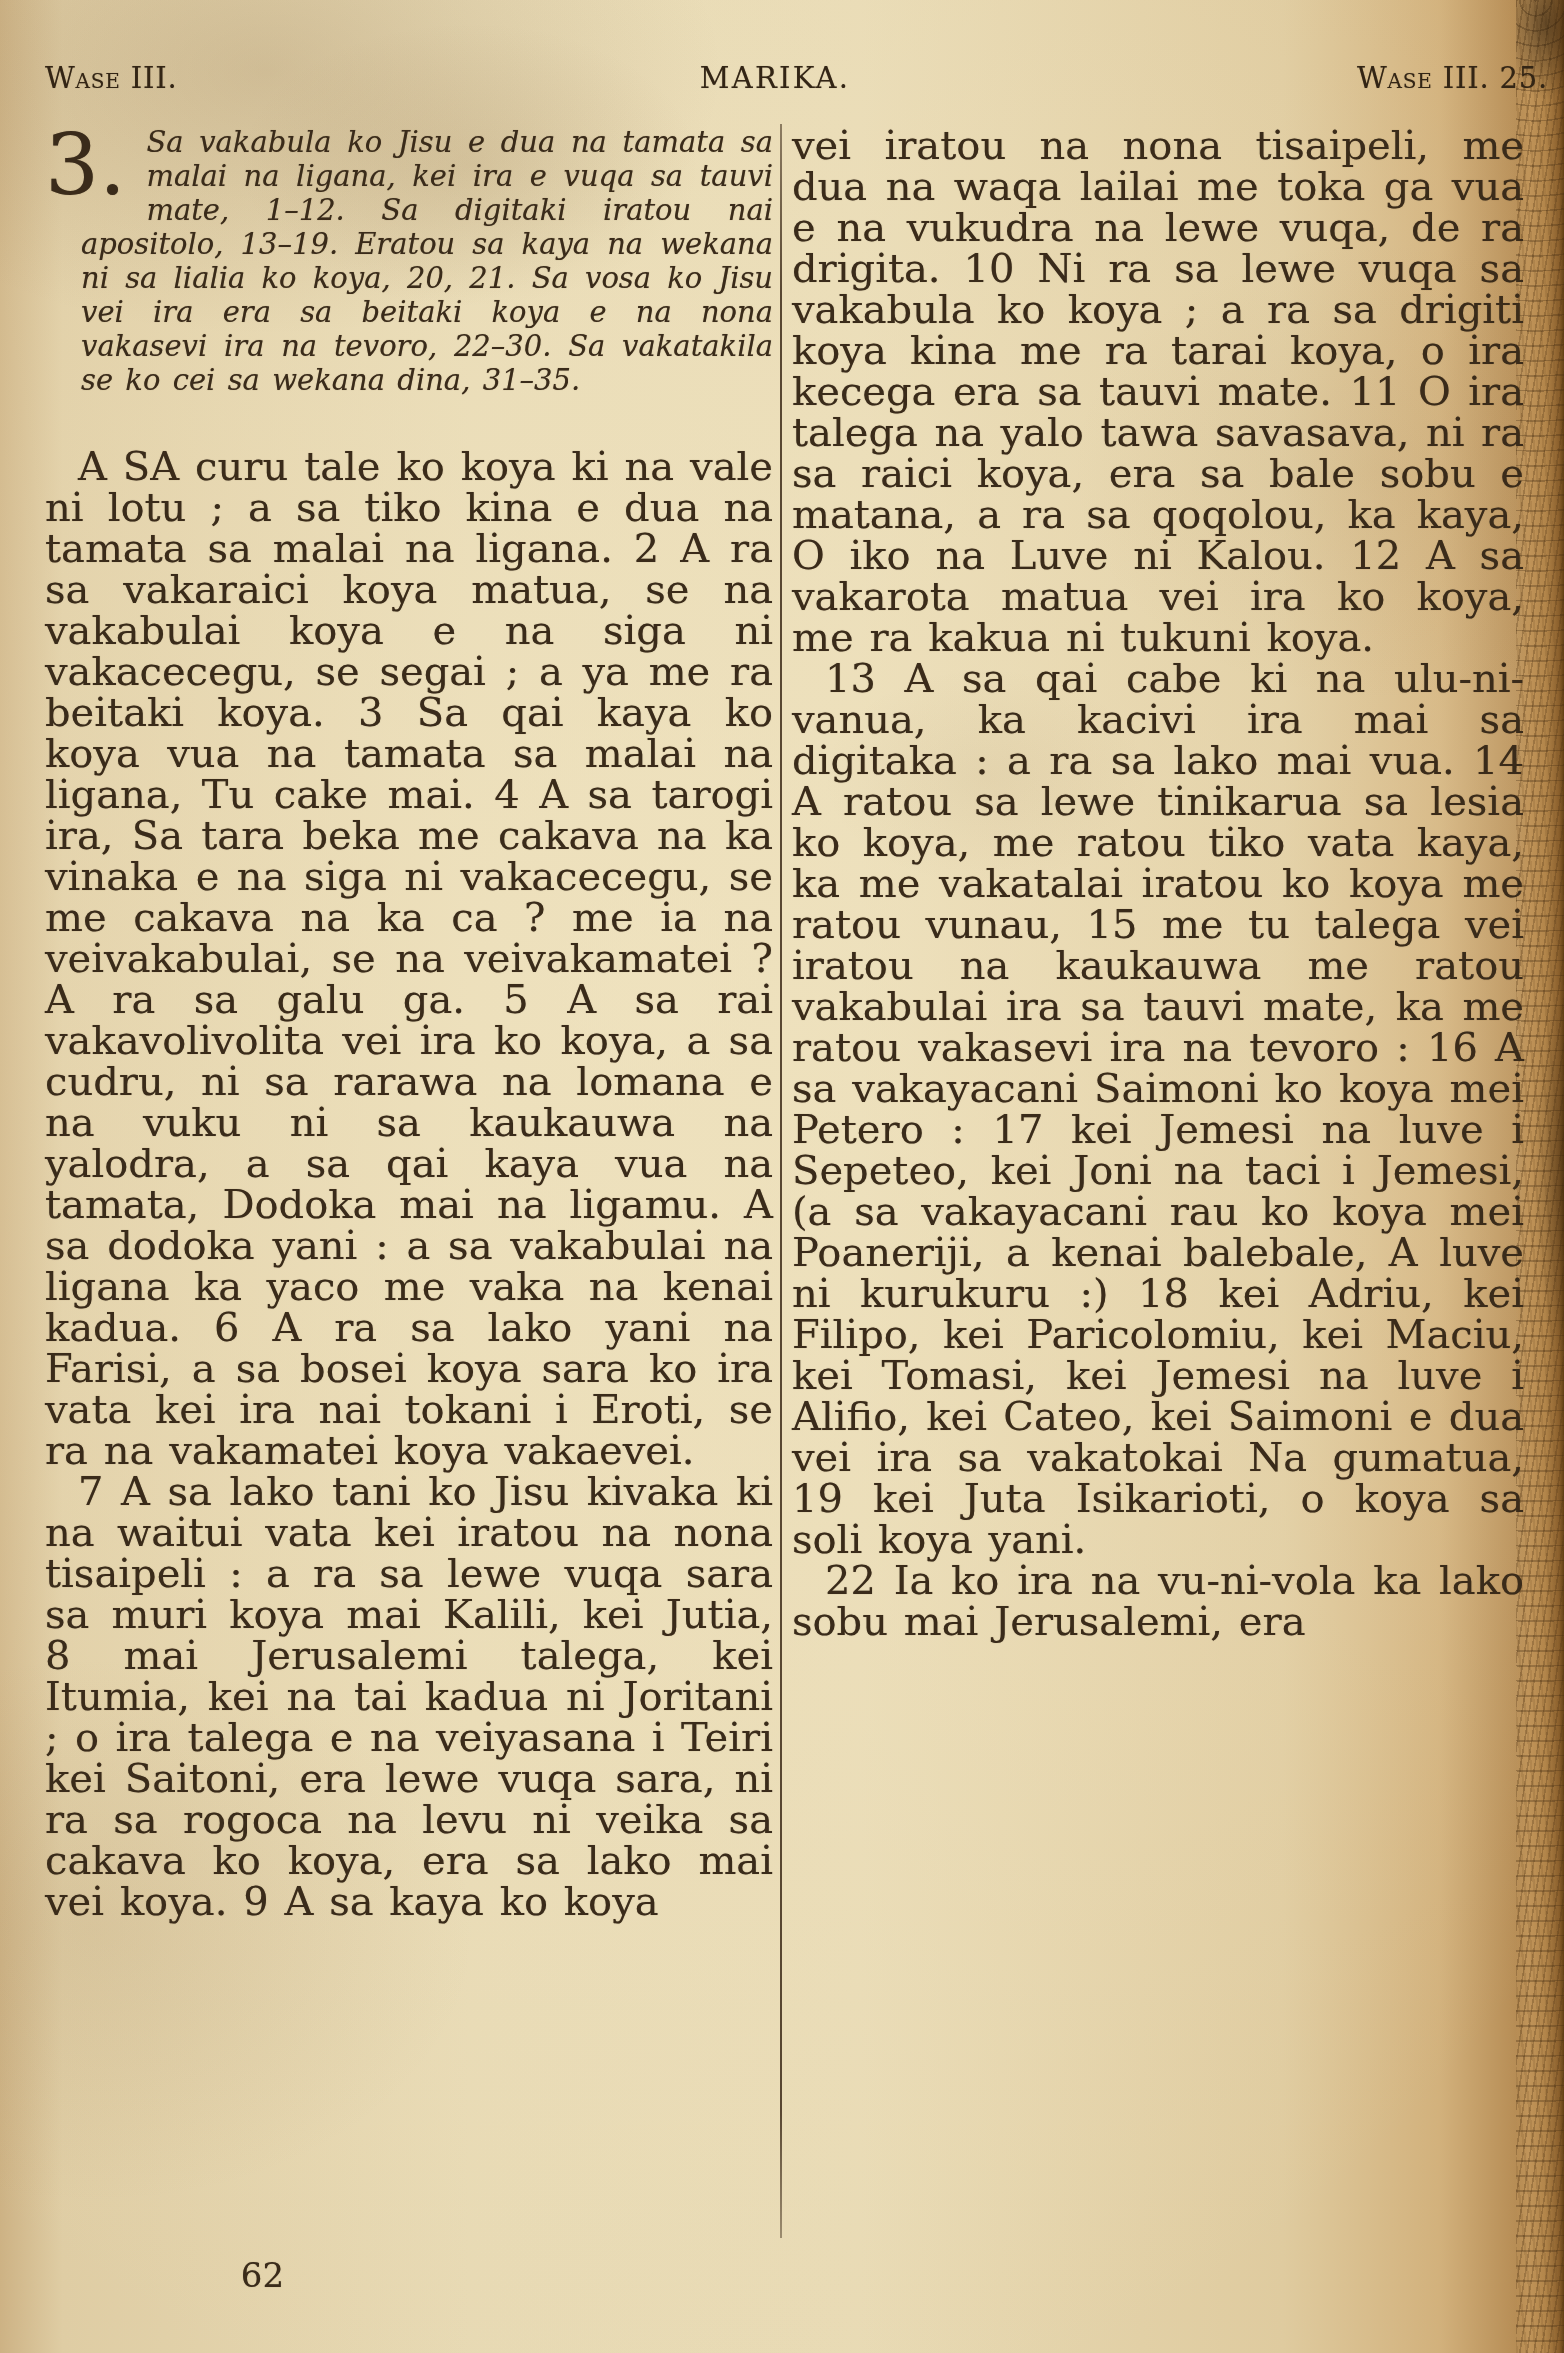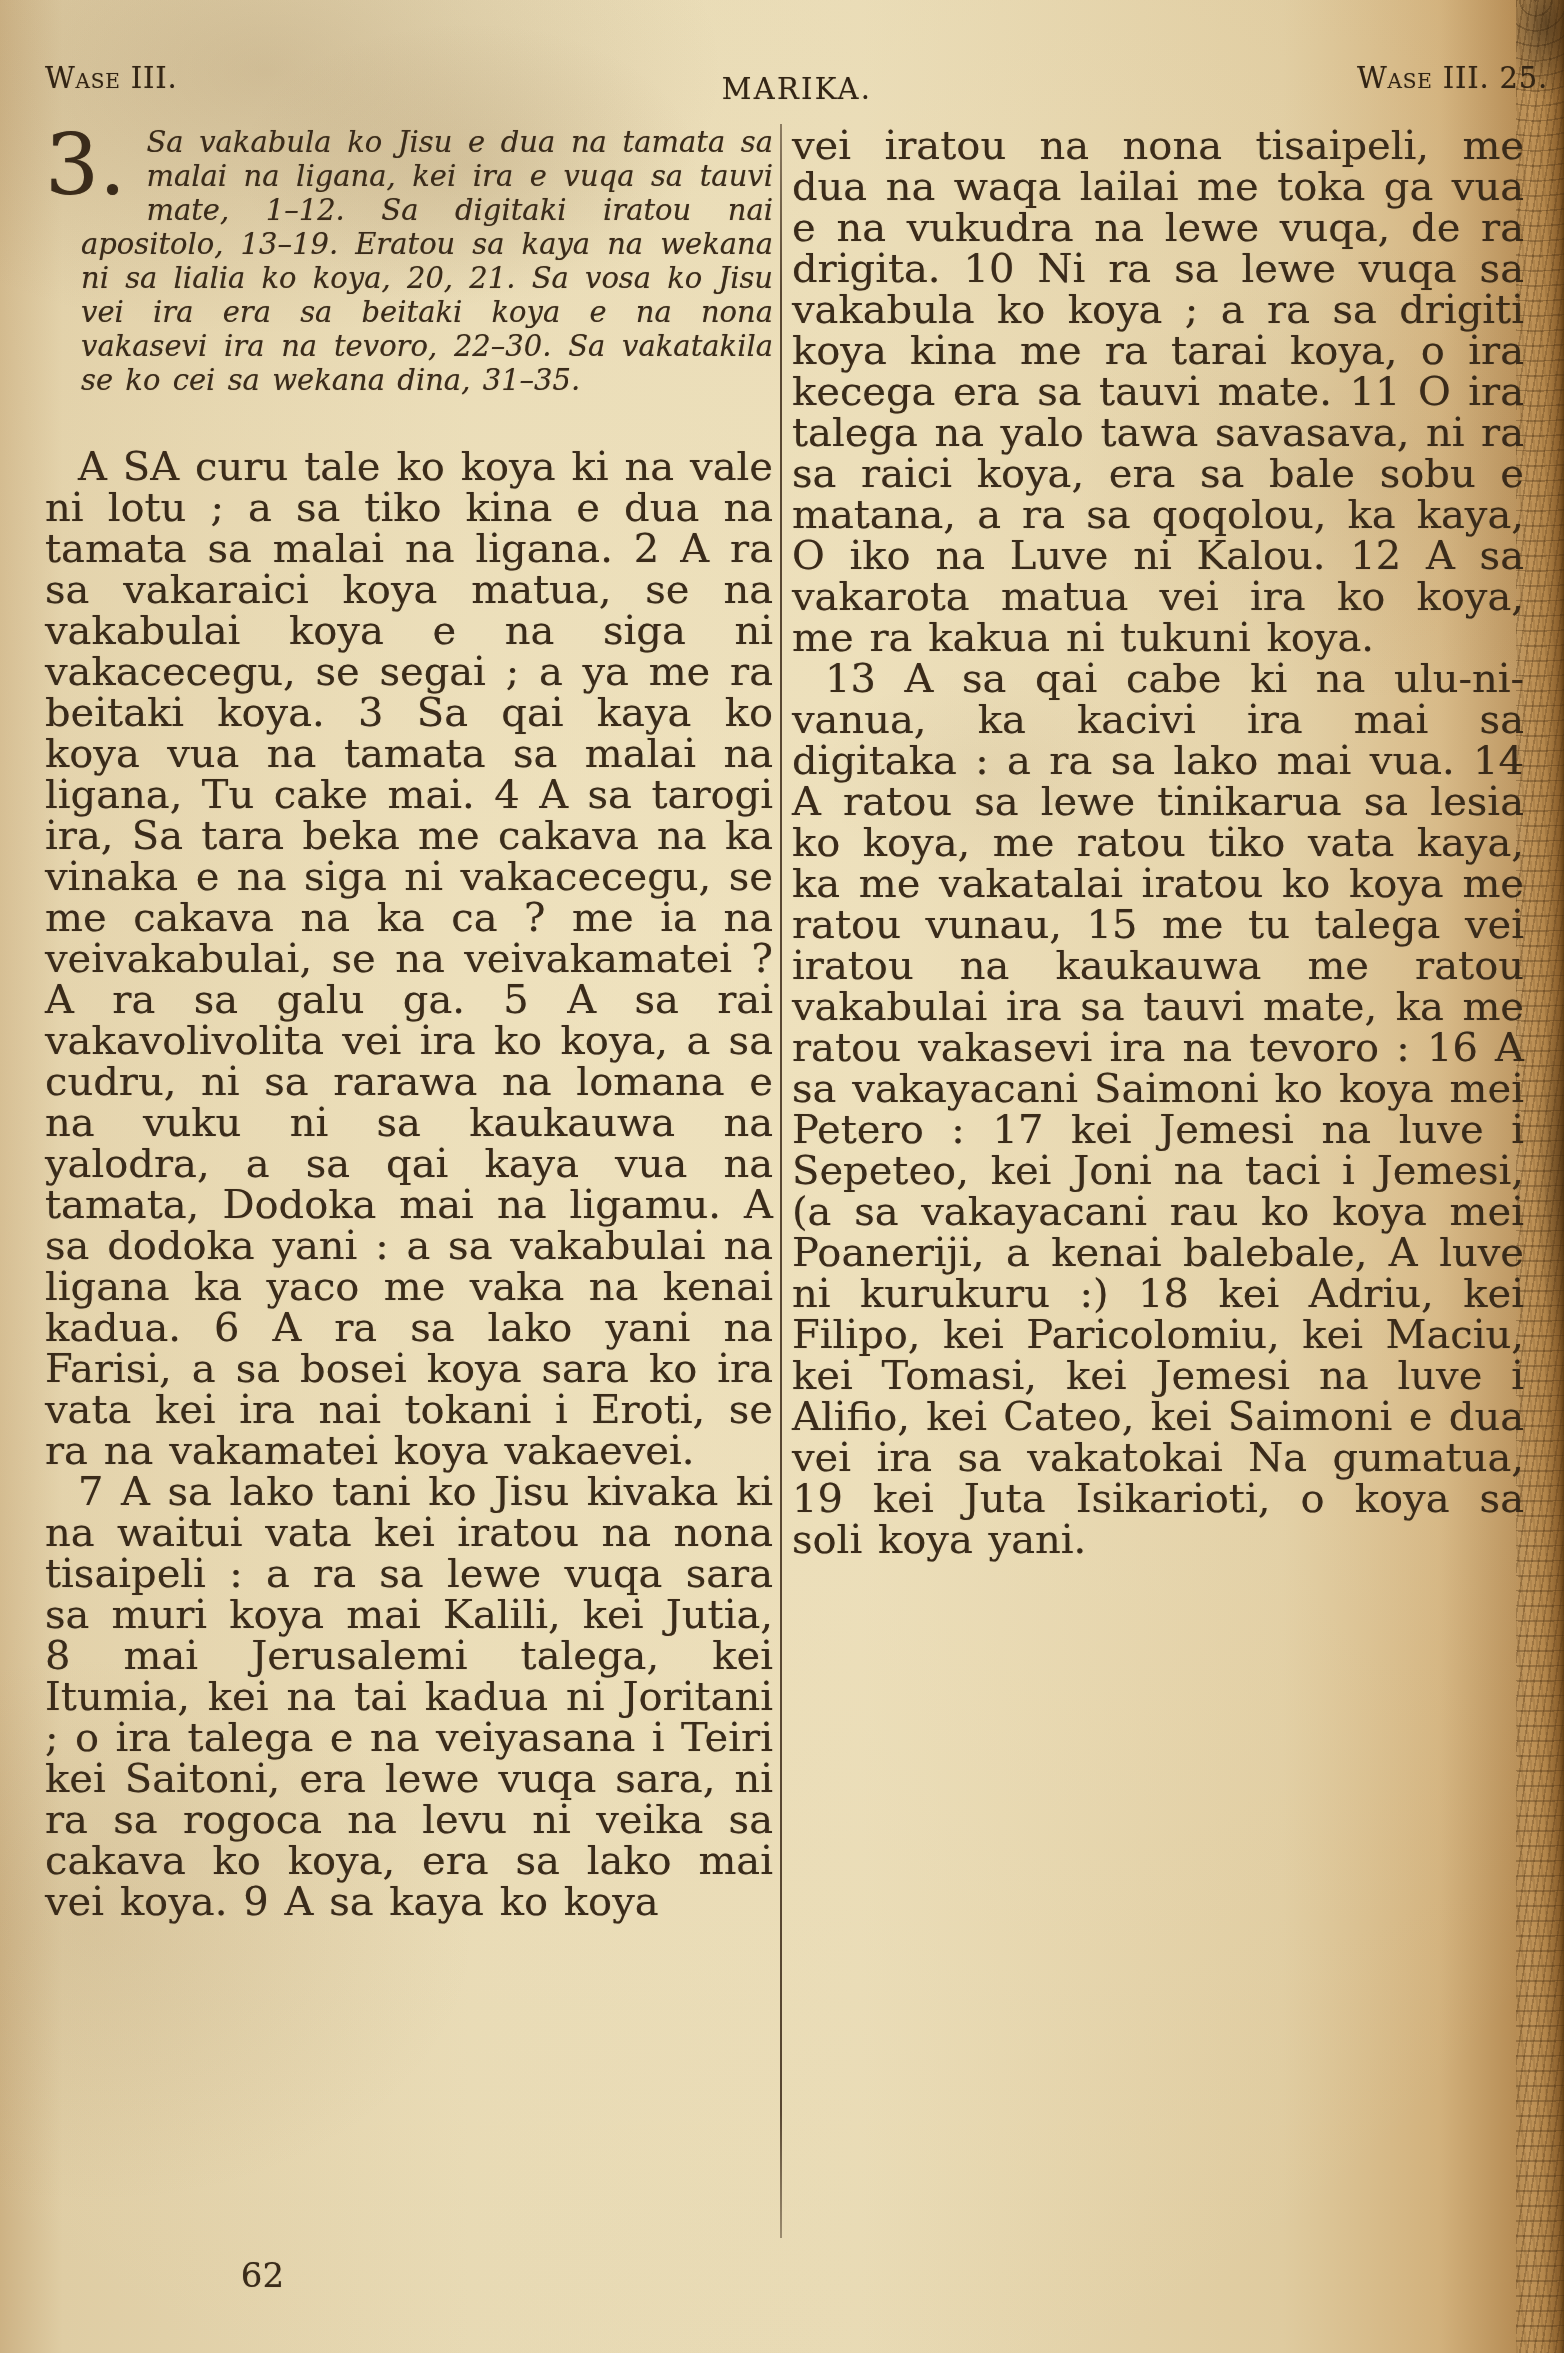--- a/index.html
+++ b/index.html
@@ -32,21 +32,21 @@
   }
   .fore-edge::after{
     content:"";position:absolute;inset:0;
     background:
       radial-gradient(ellipse 55px 102px at 60% 1%, rgba(35,22,8,.55), rgba(0,0,0,0) 75%),
       radial-gradient(ellipse 39px 235px at 100% 50%, rgba(40,25,8,.35), rgba(0,0,0,0) 80%);
   }
   .running-head{position:absolute;top:61px;left:0;width:100%;height:47px;
     font-size:29px;color:#332515;text-shadow:0 0 0.8px rgba(51,37,21,.45);padding-left:38px;}
   .rh-left{position:absolute;left:45px;top:0;font-variant:small-caps;letter-spacing:0.8px;}
-  .rh-center{position:absolute;left:775px;top:11px;transform:translateX(-50%);letter-spacing:2.3px;margin-left:22px;}
+  .rh-center{position:absolute;left:775px;top:0;transform:translateX(-50%);letter-spacing:2.3px;}
   .rh-right{position:absolute;right:55px;top:0;font-variant:small-caps;letter-spacing:0.8px;}
   .divider{position:absolute;left:780px;top:124px;width:2.3px;height:2114px;
     background:linear-gradient(180deg, rgba(62,44,26,.55), rgba(62,44,26,.85) 8%, rgba(62,44,26,.85) 94%, rgba(62,44,26,.45));}
   .col{position:absolute;top:125px;text-align:justify;
     text-shadow:0 0 0.8px rgba(58,43,26,.5);word-spacing:3.1px;}
   .col-left{left:45px;width:728px;}
   .col-right{left:792px;width:732px;}
   .summary{margin-left:36px;font-style:italic;font-size:29px;line-height:34px;text-align:justify;}
   .dropcap{float:left;font-style:normal;font-size:85px;line-height:64px;height:69px;
     margin:7.8px 20.3px 0 -36px;}
@@ -77,18 +77,19 @@
     </div>
     <div class="body-block">
         <p class="para indent">A SA curu tale ko koya ki na vale ni lotu ; a sa tiko kina e dua na tamata sa malai na ligana. 2 A ra sa vakaraici koya matua, se na vakabulai koya e na siga ni vakacecegu, se segai ; a ya me ra beitaki koya. 3 Sa qai kaya ko koya vua na tamata sa malai na ligana, Tu cake mai. 4 A sa tarogi ira, Sa tara beka me cakava na ka vinaka e na siga ni vakacecegu, se me cakava na ka ca ? me ia na veivakabulai, se na veivakamatei ? A ra sa galu ga. 5 A sa rai vakavolivolita vei ira ko koya, a sa cudru, ni sa rarawa na lomana e na vuku ni sa kaukauwa na yalodra, a sa qai kaya vua na tamata, Dodoka mai na ligamu. A sa dodoka yani : a sa vakabulai na ligana ka yaco me vaka na kenai kadua. 6 A ra sa lako yani na Farisi, a sa bosei koya sara ko ira vata kei ira nai tokani i Eroti, se ra na vakamatei koya vakaevei.</p>
         <p class="para indent">7 A sa lako tani ko Jisu kivaka ki na waitui vata kei iratou na nona tisaipeli : a ra sa lewe vuqa sara sa muri koya mai Kalili, kei Jutia, 8 mai Jerusalemi talega, kei Itumia, kei na tai kadua ni Joritani ; o ira talega e na veiyasana i Teiri kei Saitoni, era lewe vuqa sara, ni ra sa rogoca na levu ni veika sa cakava ko koya, era sa lako mai vei koya. 9 A sa kaya ko koya</p>
       </div>
   </div>
 
   <div class="col col-right">
       <p class="para">vei iratou na nona tisaipeli, me dua na waqa lailai me toka ga vua e na vukudra na lewe vuqa, de ra drigita. 10 Ni ra sa lewe vuqa sa vakabula ko koya ; a ra sa drigiti koya kina me ra tarai koya, o ira kecega era sa tauvi mate. 11 O ira talega na yalo tawa savasava, ni ra sa raici koya, era sa bale sobu e matana, a ra sa qoqolou, ka kaya, O iko na Luve ni Kalou. 12 A sa vakarota matua vei ira ko koya, me ra kakua ni tukuni koya.</p>
       <p class="para indent">13 A sa qai cabe ki na ulu-ni-vanua, ka kacivi ira mai sa digitaka : a ra sa lako mai vua. 14 A ratou sa lewe tinikarua sa lesia ko koya, me ratou tiko vata kaya, ka me vakatalai iratou ko koya me ratou vunau, 15 me tu talega vei iratou na kaukauwa me ratou vakabulai ira sa tauvi mate, ka me ratou vakasevi ira na tevoro : 16 A sa vakayacani Saimoni ko koya mei Petero : 17 kei Jemesi na luve i Sepeteo, kei Joni na taci i Jemesi, (a sa vakayacani rau ko koya mei Poaneriji, a kenai balebale, A luve ni kurukuru :) 18 kei Adriu, kei Filipo, kei Paricolomiu, kei Maciu, kei Tomasi, kei Jemesi na luve i Alifio, kei Cateo, kei Saimoni e dua vei ira sa vakatokai Na gumatua, 19 kei Juta Isikarioti, o koya sa soli koya yani.</p>
+      <p class="para indent">22 Ia ko ira na vu-ni-vola ka lako sobu mai Jerusalemi, era</p>
     </div>
 
   <div class="page-number">62</div>
 
 </div>
 
 
 </body></html>

